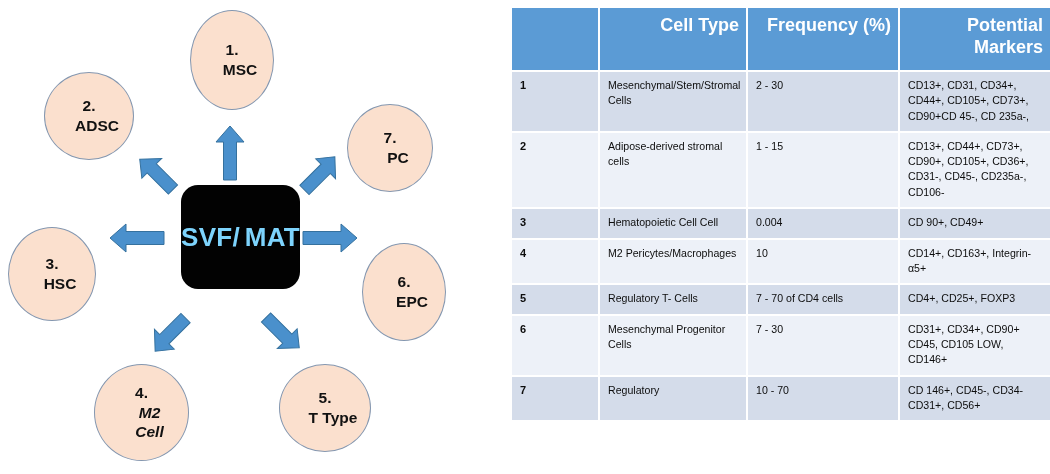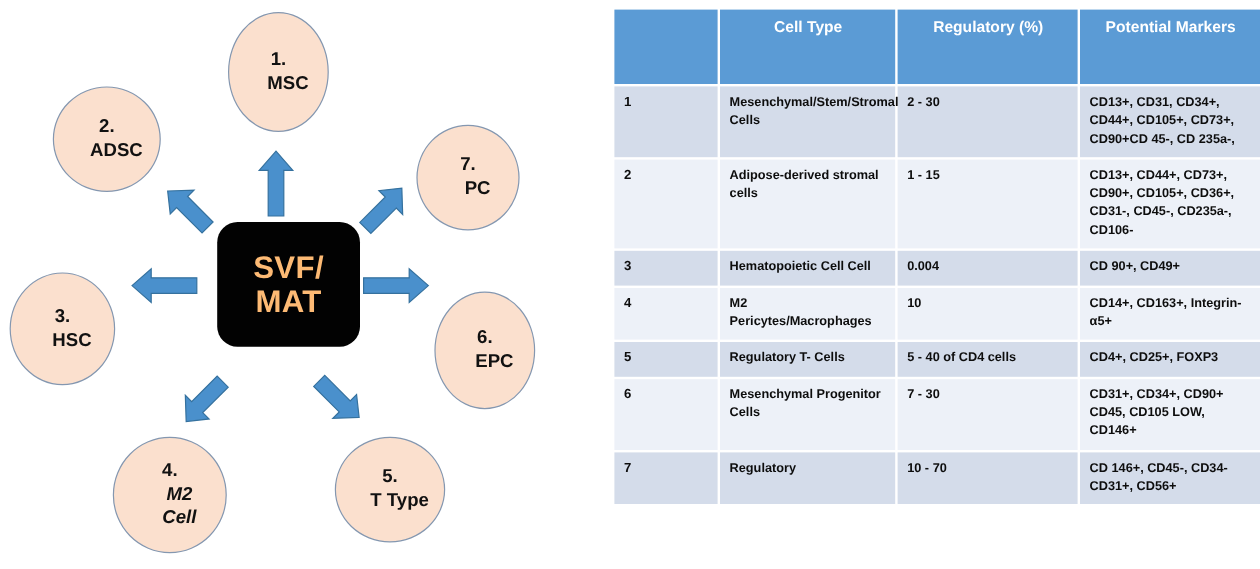--- a/index.html
+++ b/index.html
@@ -29,23 +29,23 @@
     text-align: center;
   }
   .node-circle .num { display: block; }
   .node-circle .lbl { display: block; margin-left: 16px; }
 
   #center-box {
     position: absolute;
     left: 181px; top: 185px; width: 119px; height: 104px;
     background: #020202;
     border-radius: 17px;
-    display: flex; flex-direction: column;
-    align-items: center; justify-content: center;
-    color: #fdba74;
+    display: flex; flex-direction: row;
+    align-items: center; justify-content: space-between;
+    color: #7dd3fc;
     font-weight: bold;
     font-size: 26px;
     line-height: 1.08;
     letter-spacing: 0.3px;
   }
 
   .arrow { position: absolute; }
   .arrow svg { display: block; overflow: visible; }
 
   
@@ -56,35 +56,35 @@
   }
   table.data {
     width: 100%;
     border-collapse: separate;
     border-spacing: 2px;
     table-layout: fixed;
   }
   table.data th {
     background: #5B9BD5;
     color: #ffffff;
-    font-size: 13px;
+    font-size: 18px;
     font-weight: bold;
-    text-align: center;
+    text-align: right;
     vertical-align: top;
     padding: 7px 7px 7px 8px;
     line-height: 1.22;
     height: 62px;
   }
   table.data td {
     font-size: 10.6px;
     color: #0d0d0d;
     vertical-align: top;
     padding: 6px 7px 7px 8px;
     line-height: 1.44;
-    font-weight: bold;
+    font-weight: normal;
   }
   table.data td.idx { font-weight: bold; font-size: 11px; }
   tr.band-a td { background: #D4DCEA; }
   tr.band-b td { background: #EDF1F8; }
   .col-idx { width: 86px; }
   .col-type { width: 146px; }
   .col-freq { width: 150px; }
   .col-mark { width: 150px; }
 </style>
 </head>
@@ -191,21 +191,21 @@
       <colgroup>
         <col class="col-idx">
           <col class="col-type">
           <col class="col-freq">
           <col class="col-mark">
       </colgroup>
       <thead>
         <tr>
           <th></th>
           <th>Cell Type</th>
-          <th>Regulatory (%)</th>
+          <th>Frequency (%)</th>
           <th>Potential Markers</th>
         </tr>
       </thead>
       <tbody>
         <tr class="band-a">
           <td class="idx">1</td>
           <td>Mesenchymal/Stem/Stromal Cells</td>
           <td>2 - 30</td>
           <td>CD13+, CD31, CD34+, CD44+, CD105+, CD73+, CD90+CD 45-, CD 235a-,</td>
         </tr>
@@ -223,21 +223,21 @@
         </tr>
         <tr class="band-b">
           <td class="idx">4</td>
           <td>M2 Pericytes/Macrophages</td>
           <td>10</td>
           <td>CD14+, CD163+, Integrin-α5+</td>
         </tr>
         <tr class="band-a">
           <td class="idx">5</td>
           <td>Regulatory T- Cells</td>
-          <td>5 - 40 of CD4 cells</td>
+          <td>7 - 70 of CD4 cells</td>
           <td>CD4+, CD25+, FOXP3</td>
         </tr>
         <tr class="band-b">
           <td class="idx">6</td>
           <td>Mesenchymal Progenitor Cells</td>
           <td>7 - 30</td>
           <td>CD31+, CD34+, CD90+ CD45, CD105 LOW, CD146+</td>
         </tr>
         <tr class="band-a">
           <td class="idx">7</td>

